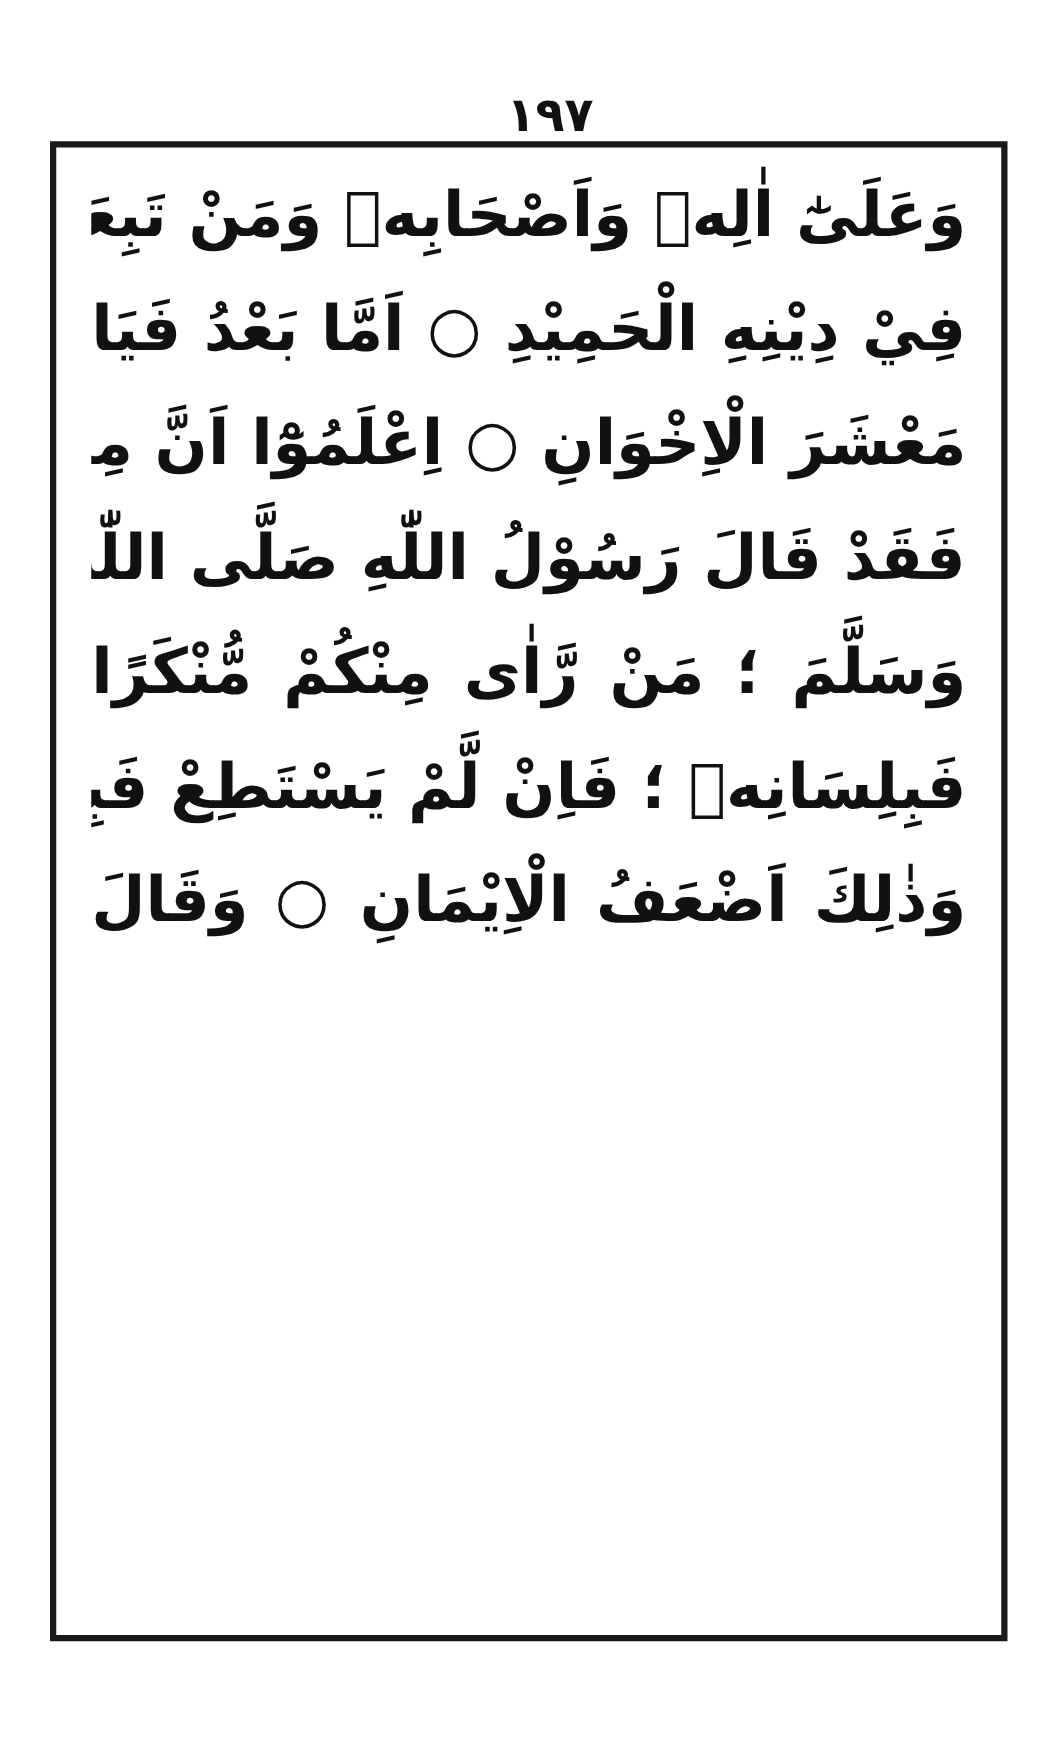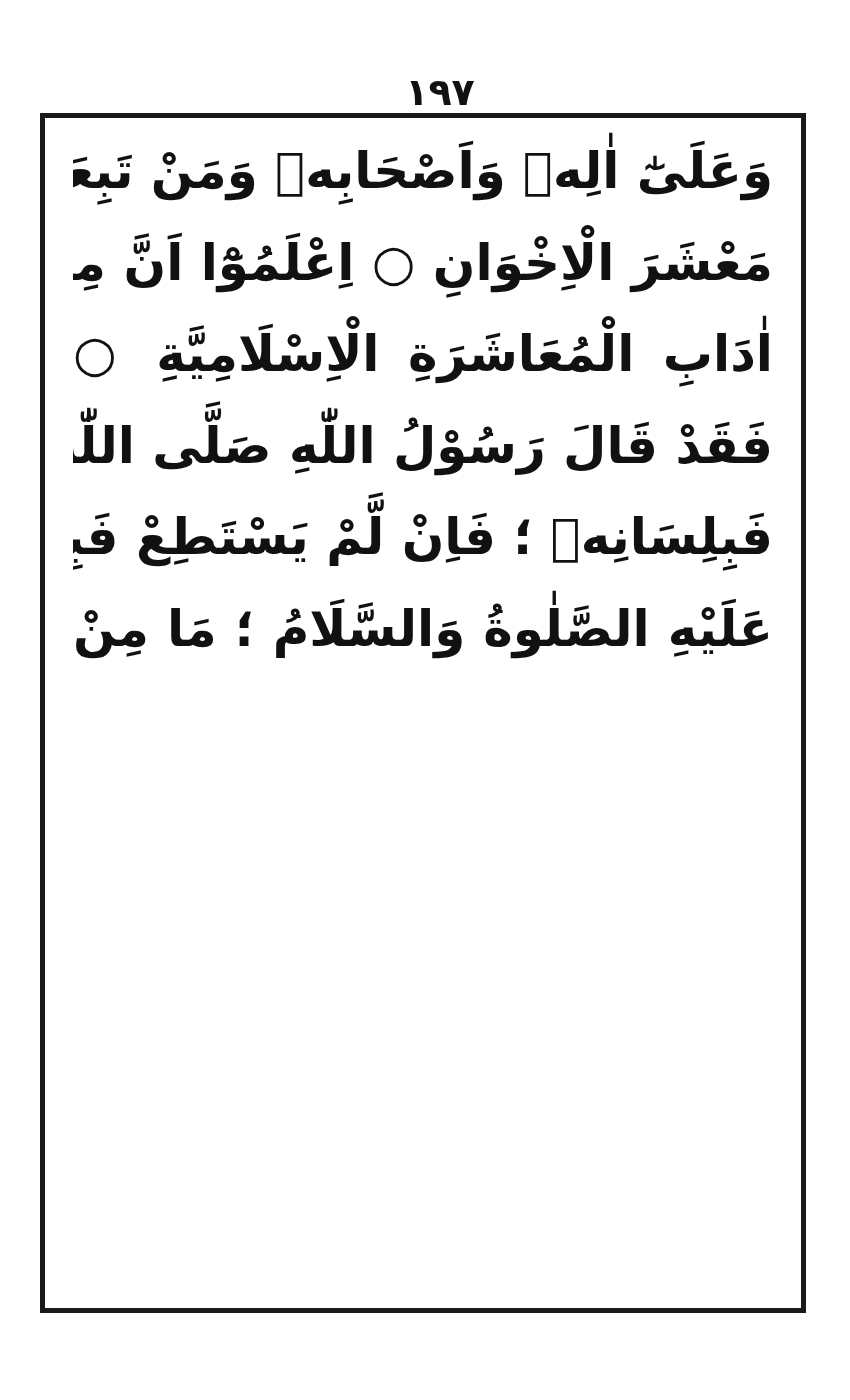--- a/index.html
+++ b/index.html
@@ -59,19 +59,20 @@
     }
   </style>
 </head>
 <body>
 
 <div class="page-number">١٩٧</div>
 
 <div class="frame">
   <div class="lines">
     <div class="line">وَعَلَىٰٓ اٰلِهٖ وَاَصْحَابِهٖ وَمَنْ تَبِعَهٗ</div>
+    <div class="line">فِيْ دِيْنِهِ الْحَمِيْدِ ○ اَمَّا بَعْدُ فَيَا</div>
     <div class="line">مَعْشَرَ الْاِخْوَانِ ○ اِعْلَمُوْٓا اَنَّ مِنْ</div>
-    <div class="line">اٰدَابِ الْمُعَاشَرَةِ الْاِسْلَامِيَّةِ ○</div>
     <div class="line">فَقَدْ قَالَ رَسُوْلُ اللّٰهِ صَلَّى اللّٰهُ عَلَيْهِ</div>
+    <div class="line">وَسَلَّمَ ؛ مَنْ رَّاٰى مِنْكُمْ مُّنْكَرًا</div>
     <div class="line">فَبِلِسَانِهٖ ؛ فَاِنْ لَّمْ يَسْتَطِعْ فَبِقَلْبِهٖ ؛</div>
-    <div class="line">عَلَيْهِ الصَّلٰوةُ وَالسَّلَامُ ؛ مَا مِنْ</div>
+    <div class="line">وَذٰلِكَ اَضْعَفُ الْاِيْمَانِ ○ وَقَالَ</div>
   </div>
 </div>
 
 </body></html>

